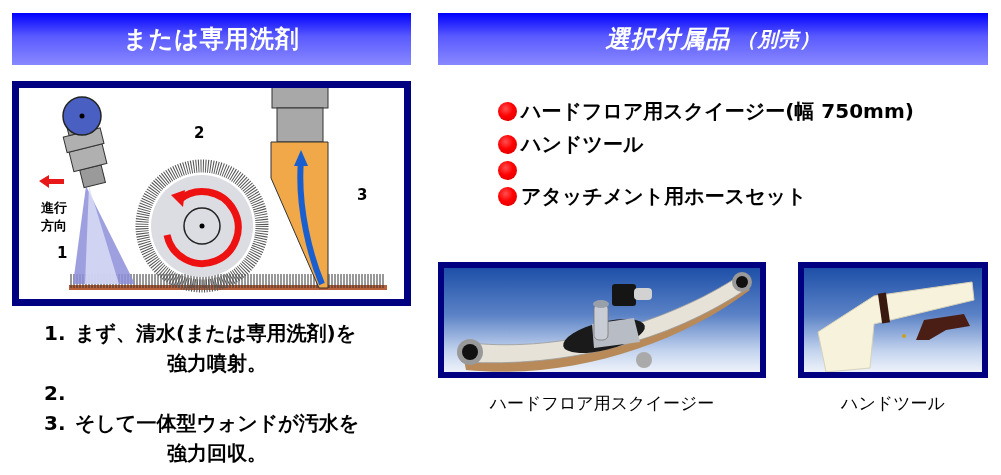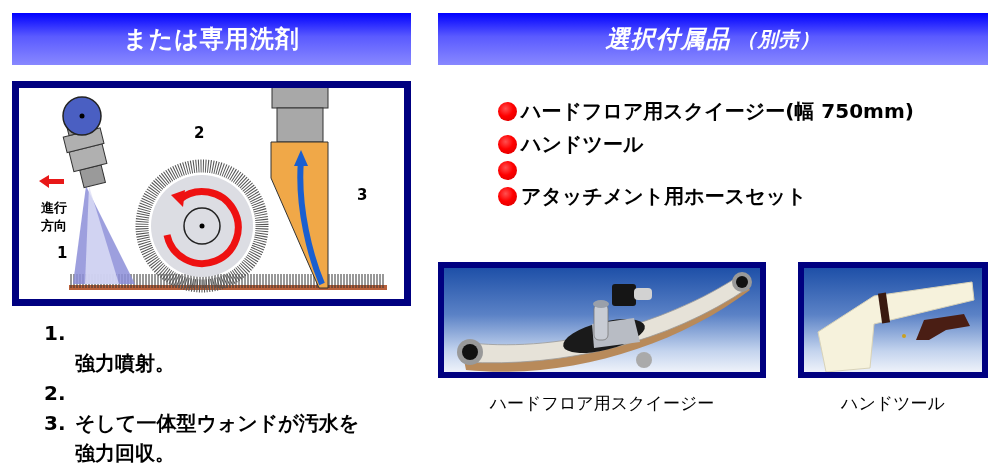--- a/index.html
+++ b/index.html
@@ -13,21 +13,21 @@
   .hdr2 { left: 438px; width: 550px; font-style: italic; }
   .hdr2 .paren { font-size: 20px; margin-left: 6px; }
 
   .frame { position: absolute; background: #000080; box-sizing: border-box; }
   .diagram { left: 12px; top: 81px; width: 399px; height: 225px; padding: 7px; }
   .diagram .inner { width: 100%; height: 100%; background: #fff; position: relative; overflow: hidden; }
 
   .steps { position: absolute; left: 44px; top: 318px; font-size: 20px; font-weight: bold; line-height: 30px; }
   .steps .row { display: flex; }
   .steps .num { width: 31px; flex: none; }
-  .steps .cont { padding-left: 31px; }
+  .steps .cont { padding-left: 31px; text-align: center; }
 
   .accessories { position: absolute; left: 498px; top: 95px; font-size: 20px; font-weight: bold; line-height: 33px; }
   .accessories .item { display: flex; align-items: center; }
   .accessories .dot { width: 19px; height: 19px; border-radius: 50%; margin-right: 4px; flex: none;
                       background: radial-gradient(circle at 40% 35%, #ff5050 0%, #ff0000 45%, #d00000 100%); }
 
   .photo { top: 262px; height: 116px; padding: 6px; }
   .photo-squeegee { left: 438px; width: 328px; }
   .photo-hand { left: 798px; width: 190px; }
   .photo .inner { width: 100%; height: 100%; position: relative; overflow: hidden;
@@ -98,20 +98,21 @@
       </g>
       <text x="338" y="112" font-size="15" font-weight="bold" fill="#000" font-family="DejaVu Sans, sans-serif">3</text>
     </svg>
   </div>
 </div>
 
 <div class="steps">
   <div>
     <div class="row">
         <span class="num">1.</span>
+        <span>まず、清水(または専用洗剤)を</span>
       </div>
     <div class="cont">強力噴射。</div>
   </div>
   <div>
     <div class="row">
         <span class="num">2.</span>
       </div>
   </div>
   <div>
     <div class="row">

